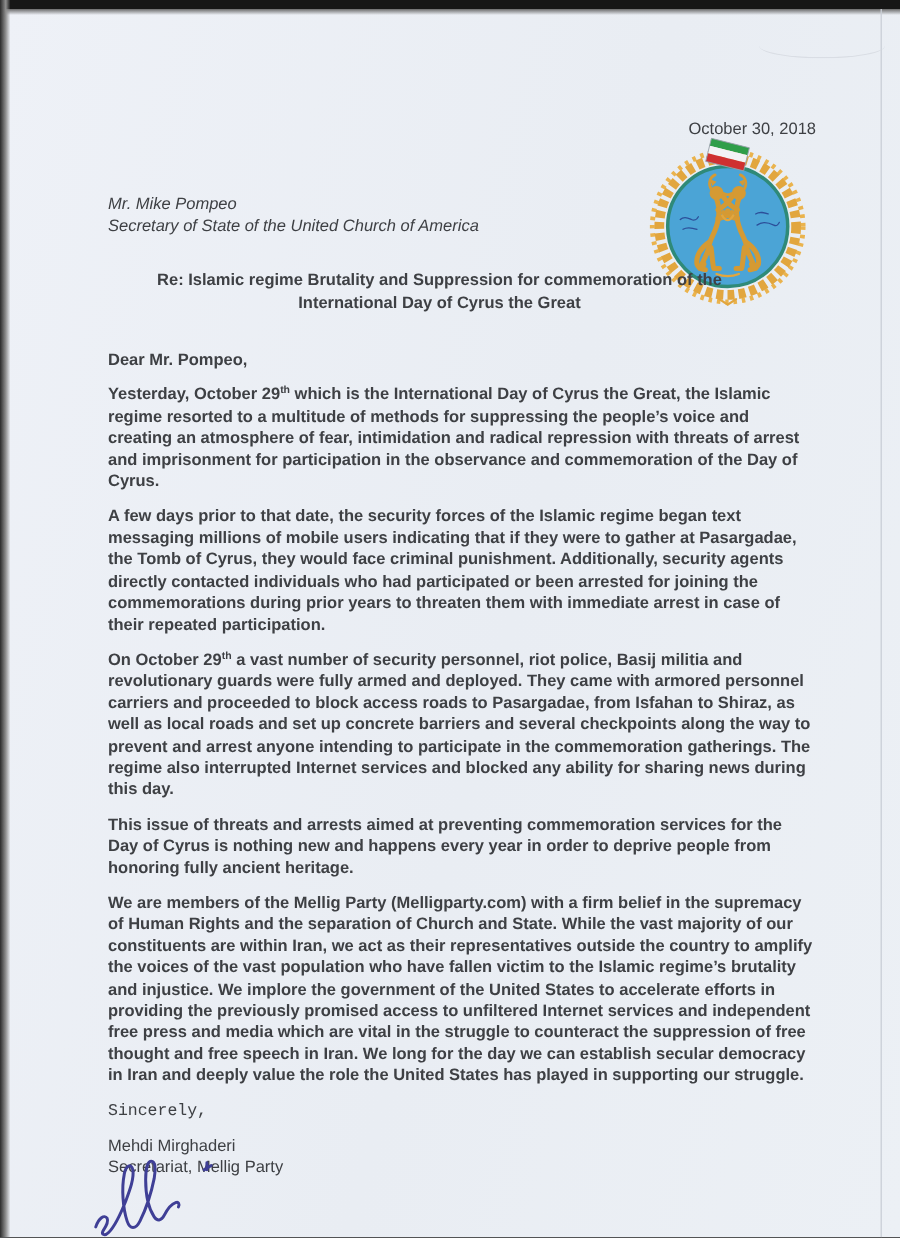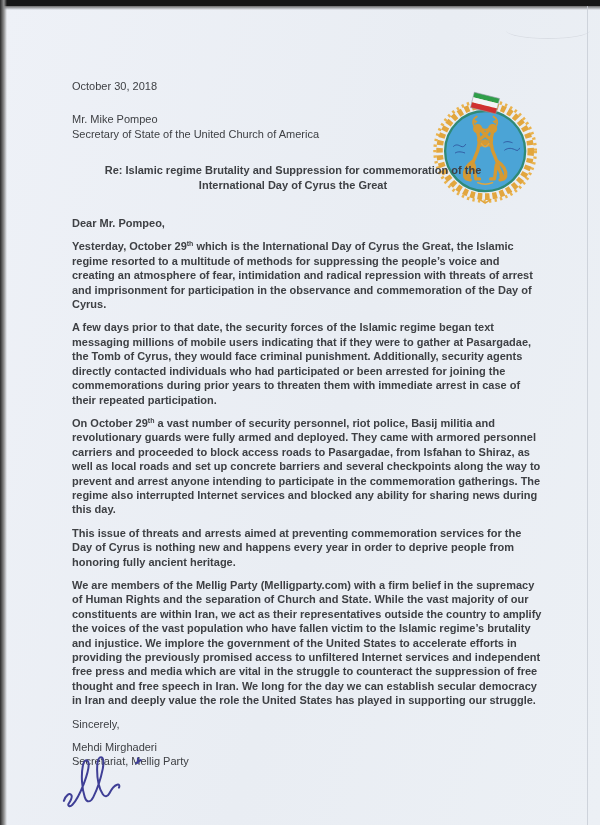--- a/index.html
+++ b/index.html
@@ -14,28 +14,28 @@
   .edge-top{position:absolute;top:0;left:0;width:600px;height:6px;background:#161616;}
   .edge-top-soft{position:absolute;top:6px;left:0;width:600px;height:4px;
         background:linear-gradient(#6a6a6a,rgba(0,0,0,0));}
   .edge-left{position:absolute;top:0;left:0;width:7px;height:825px;
         background:linear-gradient(90deg,#2b2b2b 0%,#8f8f8f 55%,rgba(0,0,0,0) 100%);}
   .edge-right-line{position:absolute;top:6px;left:587px;width:1px;height:819px;background:#c9ced6;opacity:.85;}
   .arc{position:absolute;left:506px;top:22px;width:84px;height:16px;
         border-bottom:1px solid #d3d7de;border-radius:50%;opacity:.7;}
 
   .content{position:absolute;left:72px;top:0;width:472px;font-size:11px;line-height:14.4px;}
-  .date{margin:79px 0 0;}
-  .recipient{margin-top:19px;}
+  .date{margin:79px 0 0;text-align:right;}
+  .recipient{margin-top:36px;font-style:italic;}
   .recipient p{margin:0;}
   .subject{margin-top:22px;font-weight:bold;width:442px;text-align:center;}
   .body{margin-top:24px;font-weight:bold;}
   .para{margin:0 0 9px;}
   sup{font-size:7px;line-height:0;vertical-align:4px;}
-  .closing{margin:4px 0 0;}
+  .closing{margin:4px 0 0;font-family:Liberation Mono, monospace;}
   .signer{margin-top:9px;position:relative;}
   .signer p{margin:0;}
   .signature{position:absolute;left:-16px;top:2px;z-index:2;}
   .signature path{fill:none;stroke:var(--sig_ink);stroke-width:2.1;stroke-linecap:round;stroke-linejoin:round;}
 
   .emblem{position:absolute;left:431px;top:84px;width:112px;height:121px;}
   .emblem .wreath-main{fill:none;stroke:var(--wreath);stroke-width:7;stroke-dasharray:5 3;}
   .emblem .wreath-outer{fill:none;stroke:var(--wreath_outer);stroke-width:3.5;stroke-dasharray:2.5 3.5;}
   .emblem .disc{fill:var(--disc);stroke:var(--ring);stroke-width:2.5;}
   .emblem .lion-stroke{fill:none;stroke:var(--lions);stroke-width:3.6;stroke-linecap:round;stroke-linejoin:round;}

